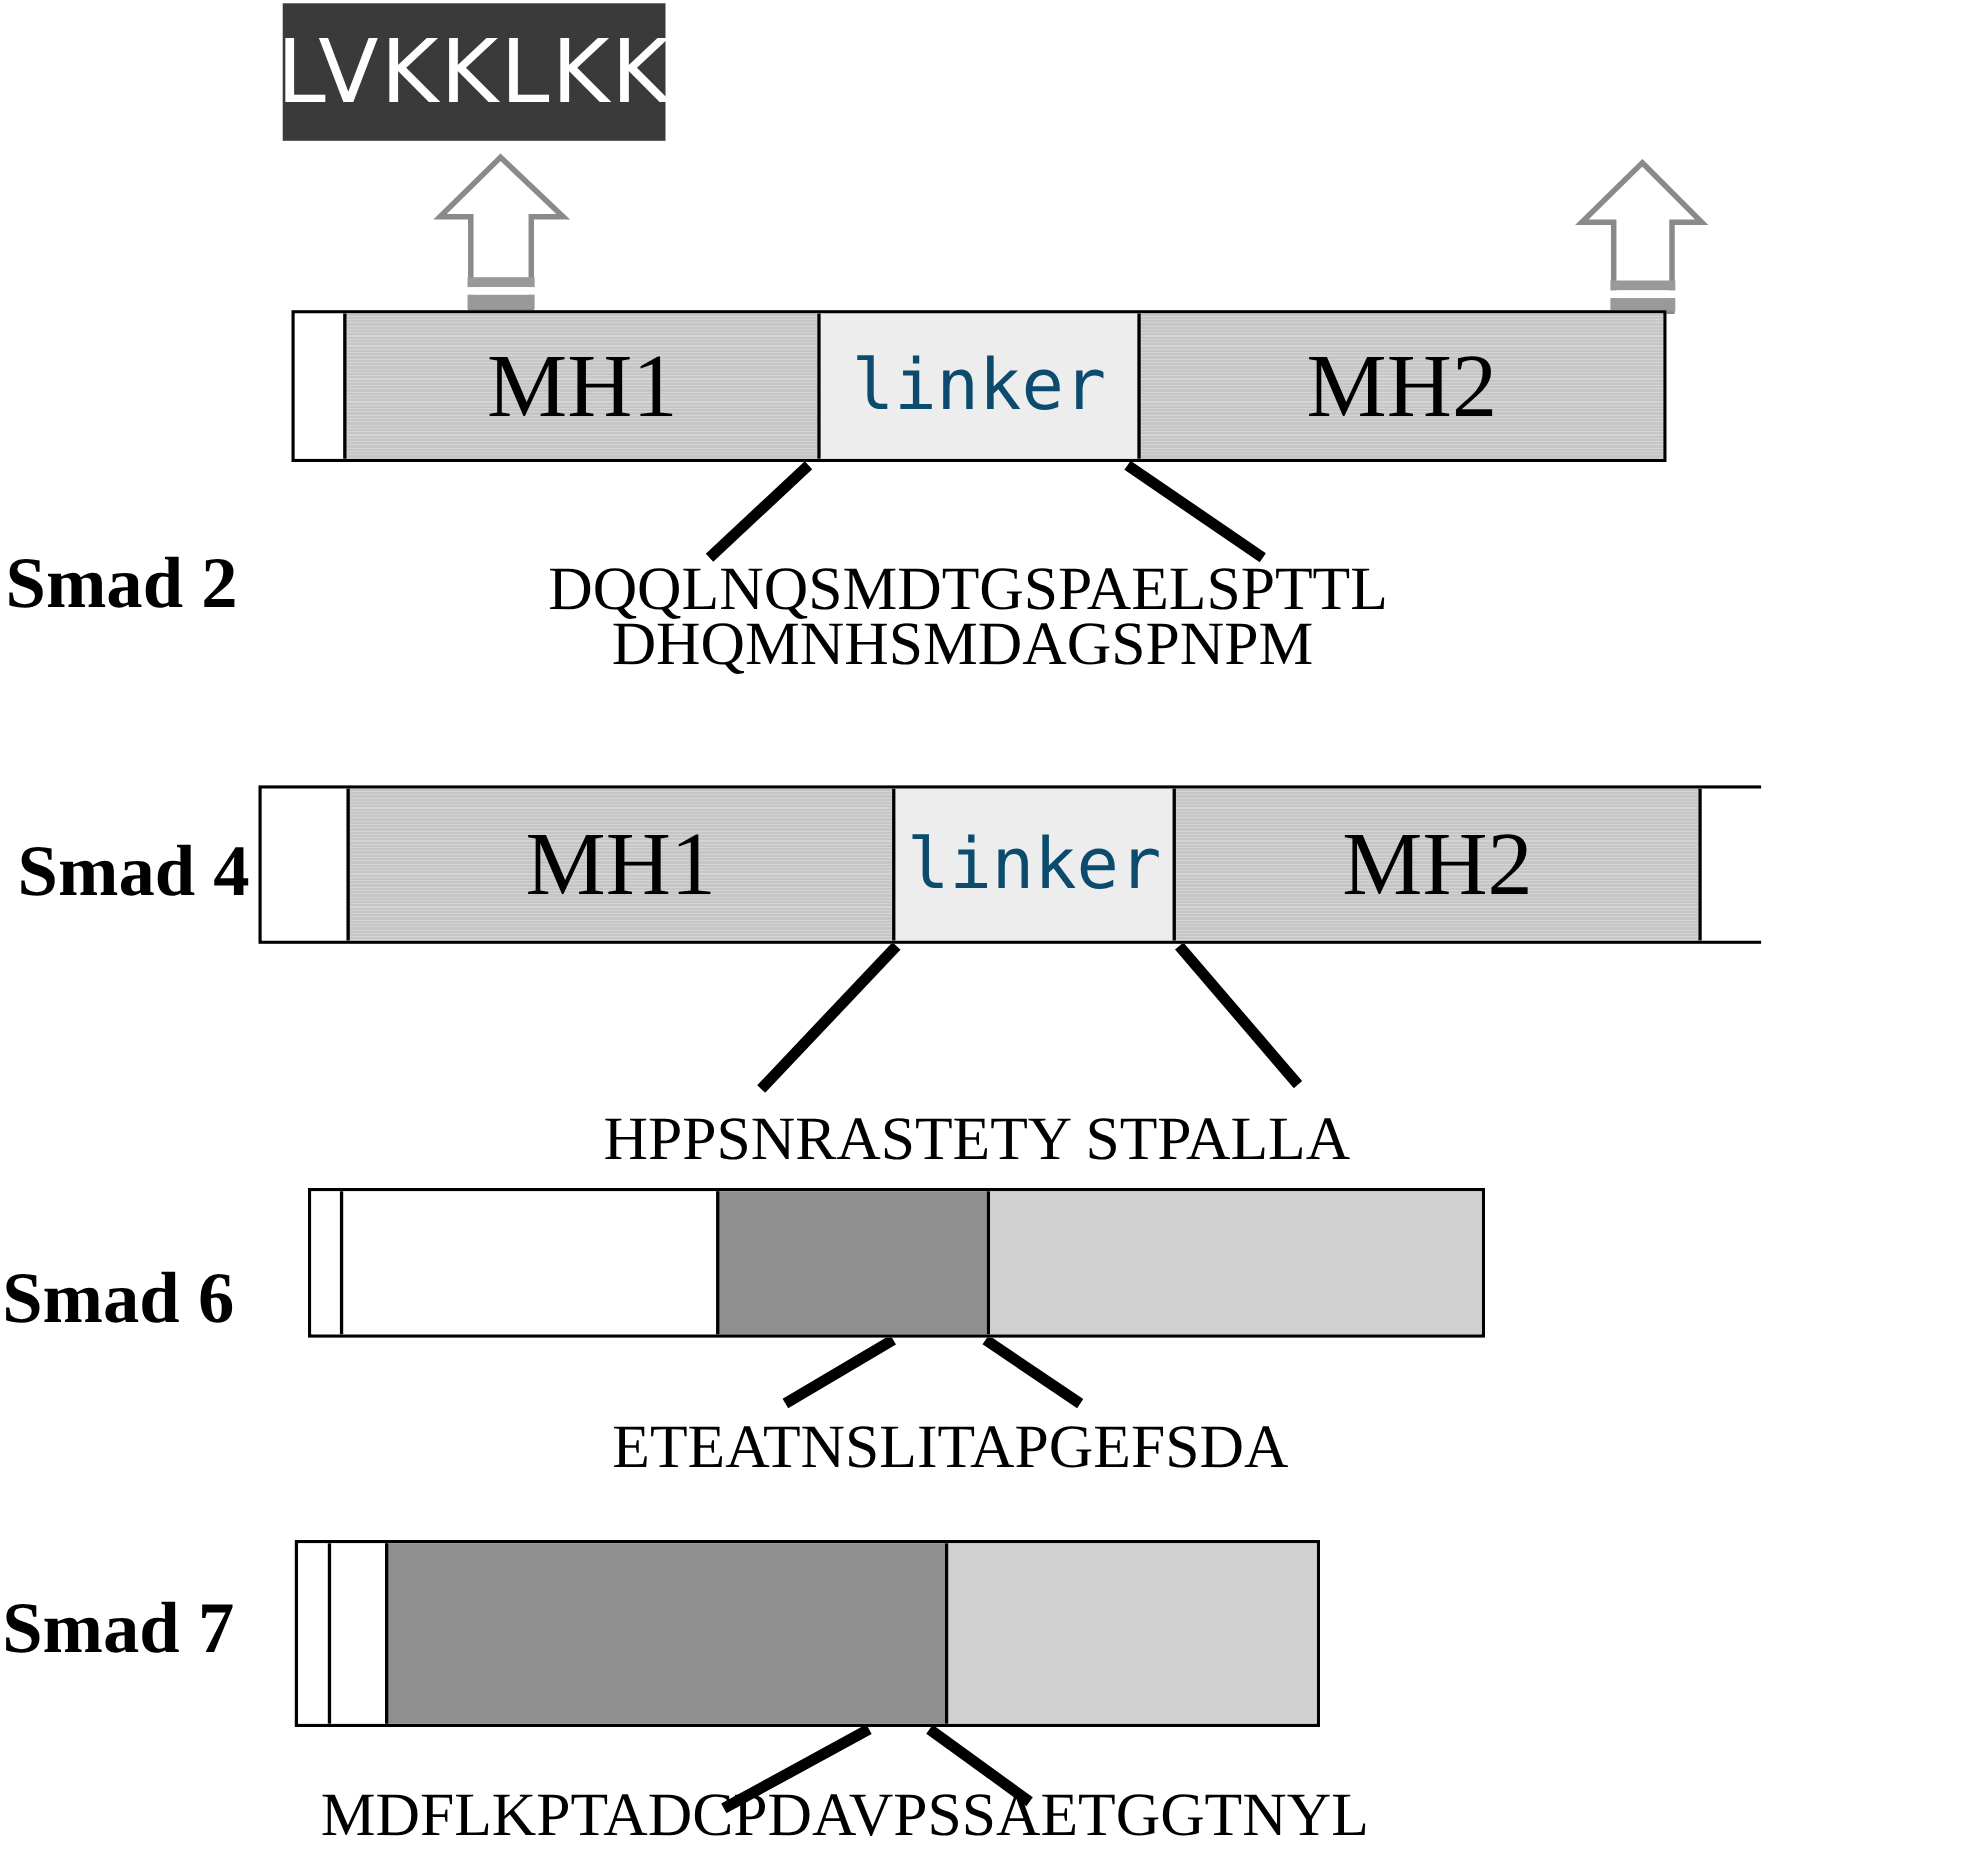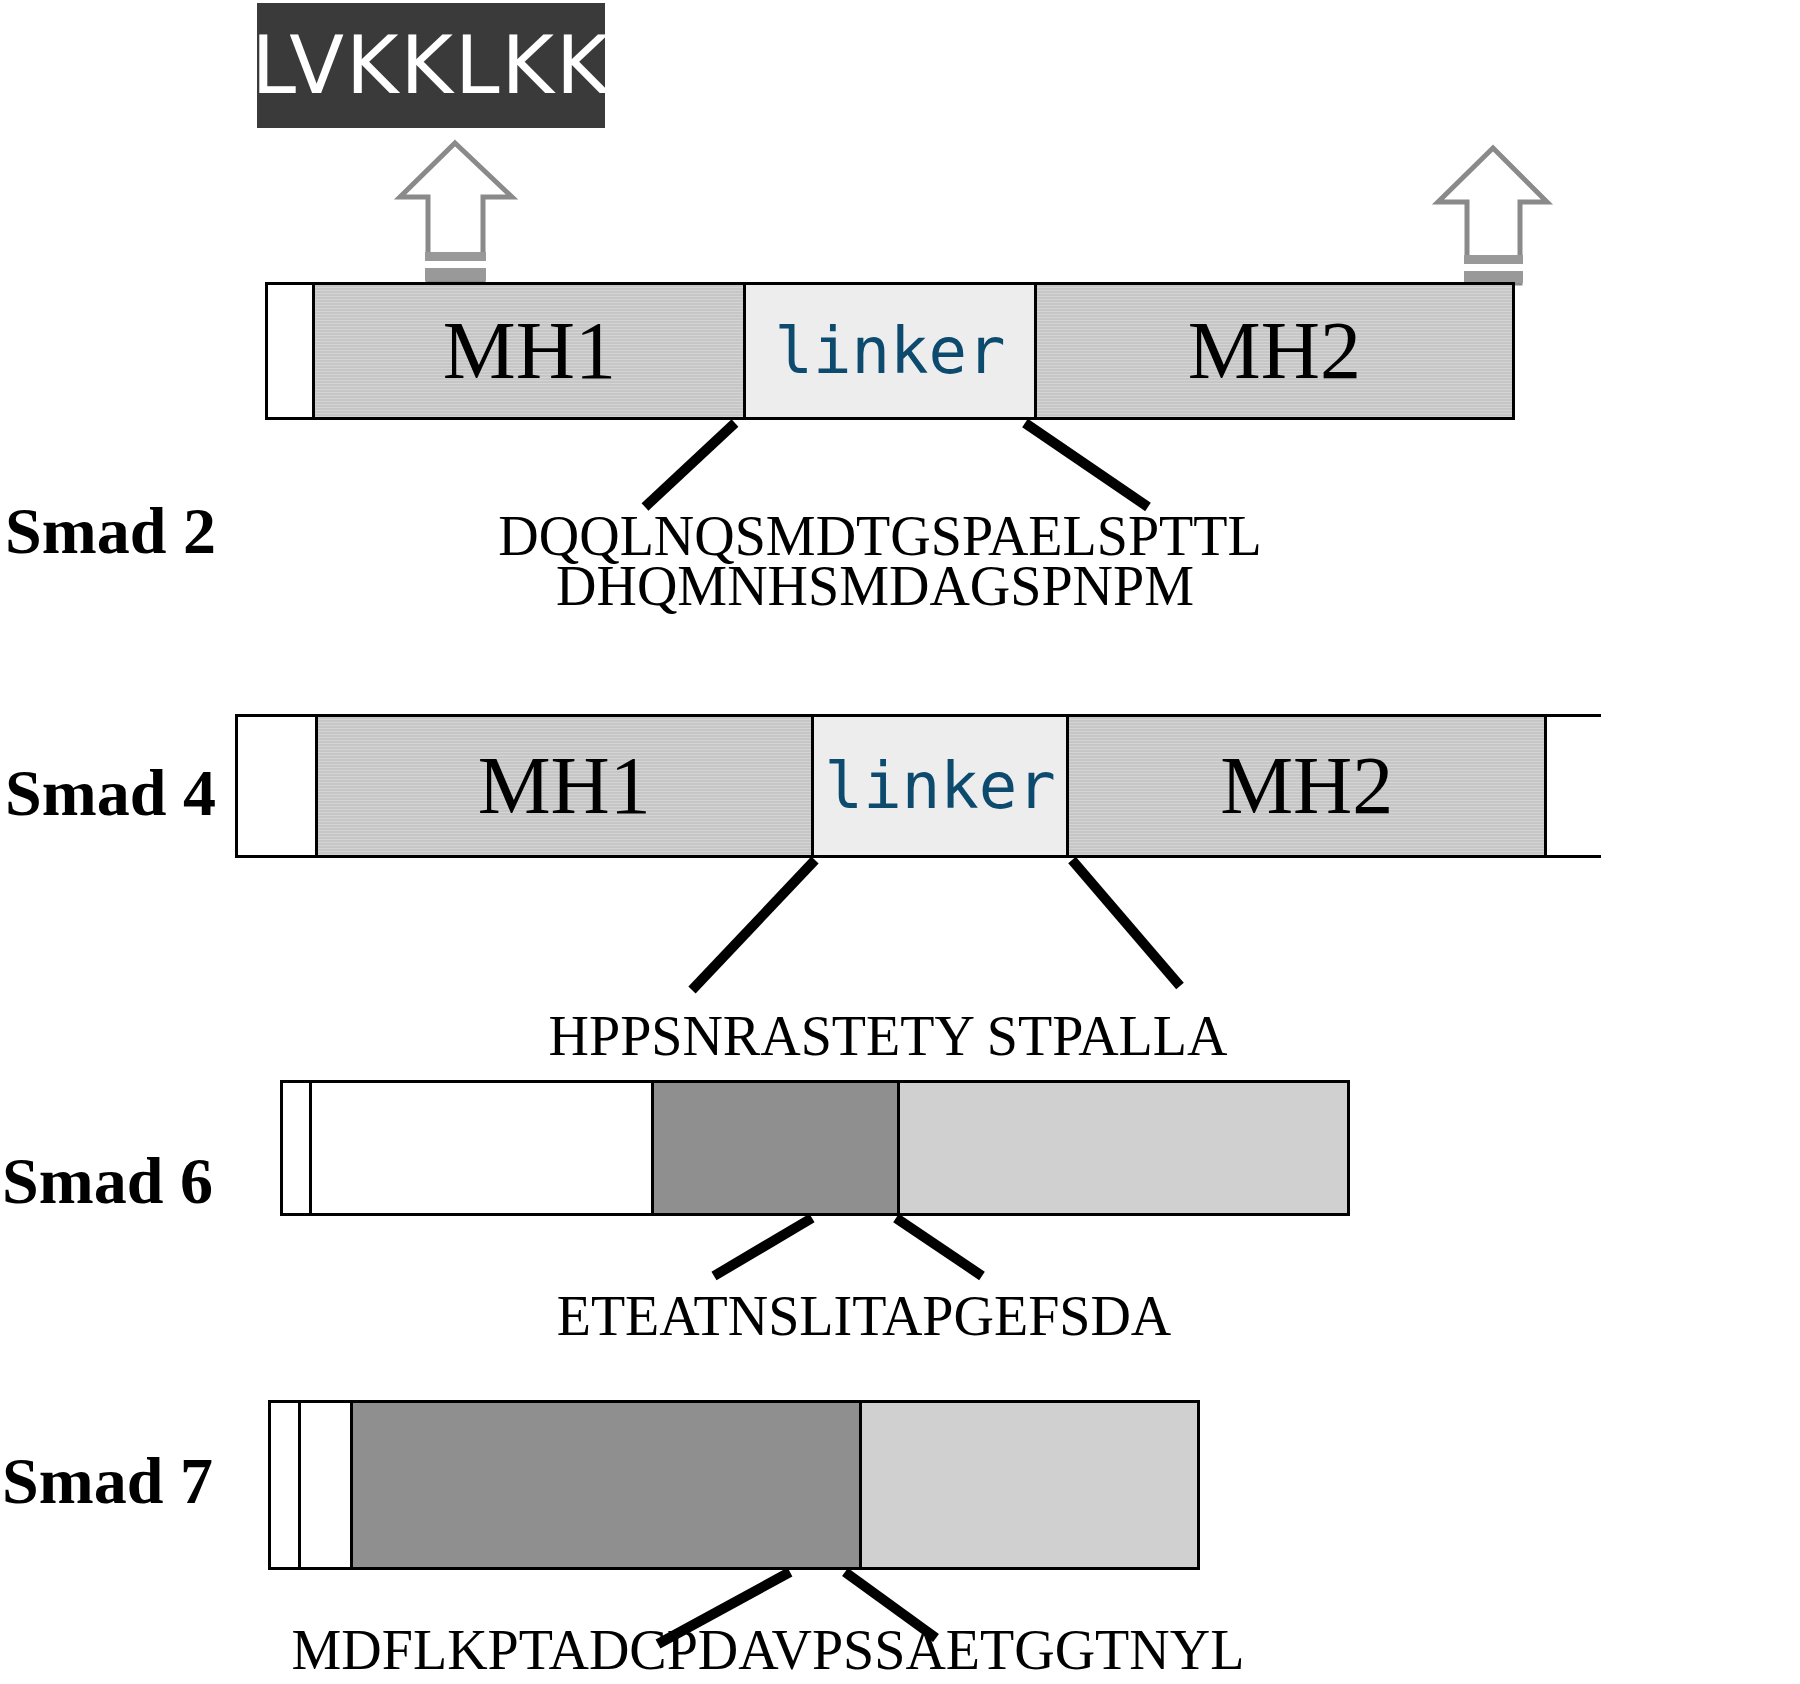--- a/index.html
+++ b/index.html
@@ -45,21 +45,21 @@
 
   #bar-smad7{left:268px;top:1400px;width:932px;height:170px;}
   #bar-smad7 .s0{width:27px;} #bar-smad7 .s1{width:50px;}
   #bar-smad7 .s2{width:515px;} #bar-smad7 .s3{width:340px;}
 
   
   .smad-label{font-family:"Liberation Serif", serif;font-weight:bold;font-size:66px;
               color:#000;line-height:1;white-space:nowrap;}
   #label-smad2{left:5px;top:498px;}
   #label-smad3{left:5px;top:568px;}
-  #label-smad4{left:5px;top:760px;}
+  #label-smad4{left:16px;top:760px;}
   #label-smad6{left:2px;top:1148px;}
   #label-smad7{left:2px;top:1448px;}
 
   
   .sequence{font-family:"Liberation Serif", serif;font-size:56px;color:#000;line-height:1;
             text-align:center;width:1000px;white-space:nowrap;}
   #seq-smad2{left:380px;top:508px;}
   #seq-smad3{left:375px;top:558px;}
   #seq-smad4{left:388px;top:1008px;}
   #seq-smad6{left:364px;top:1288px;}

